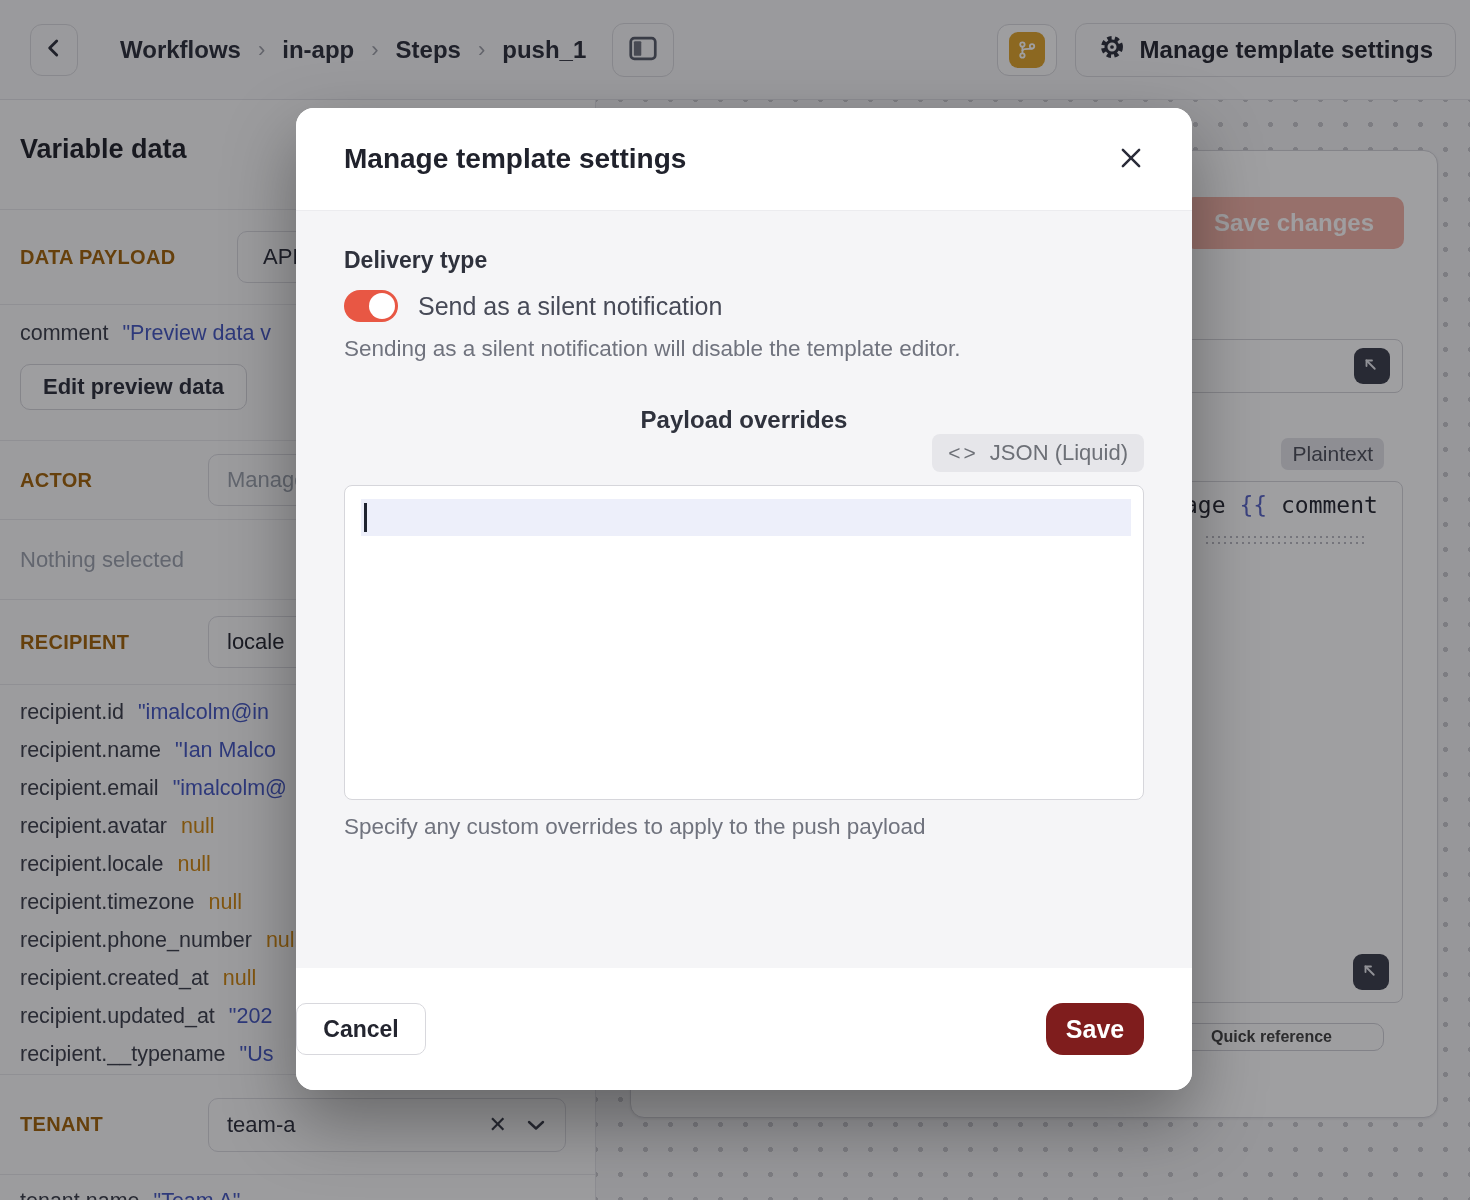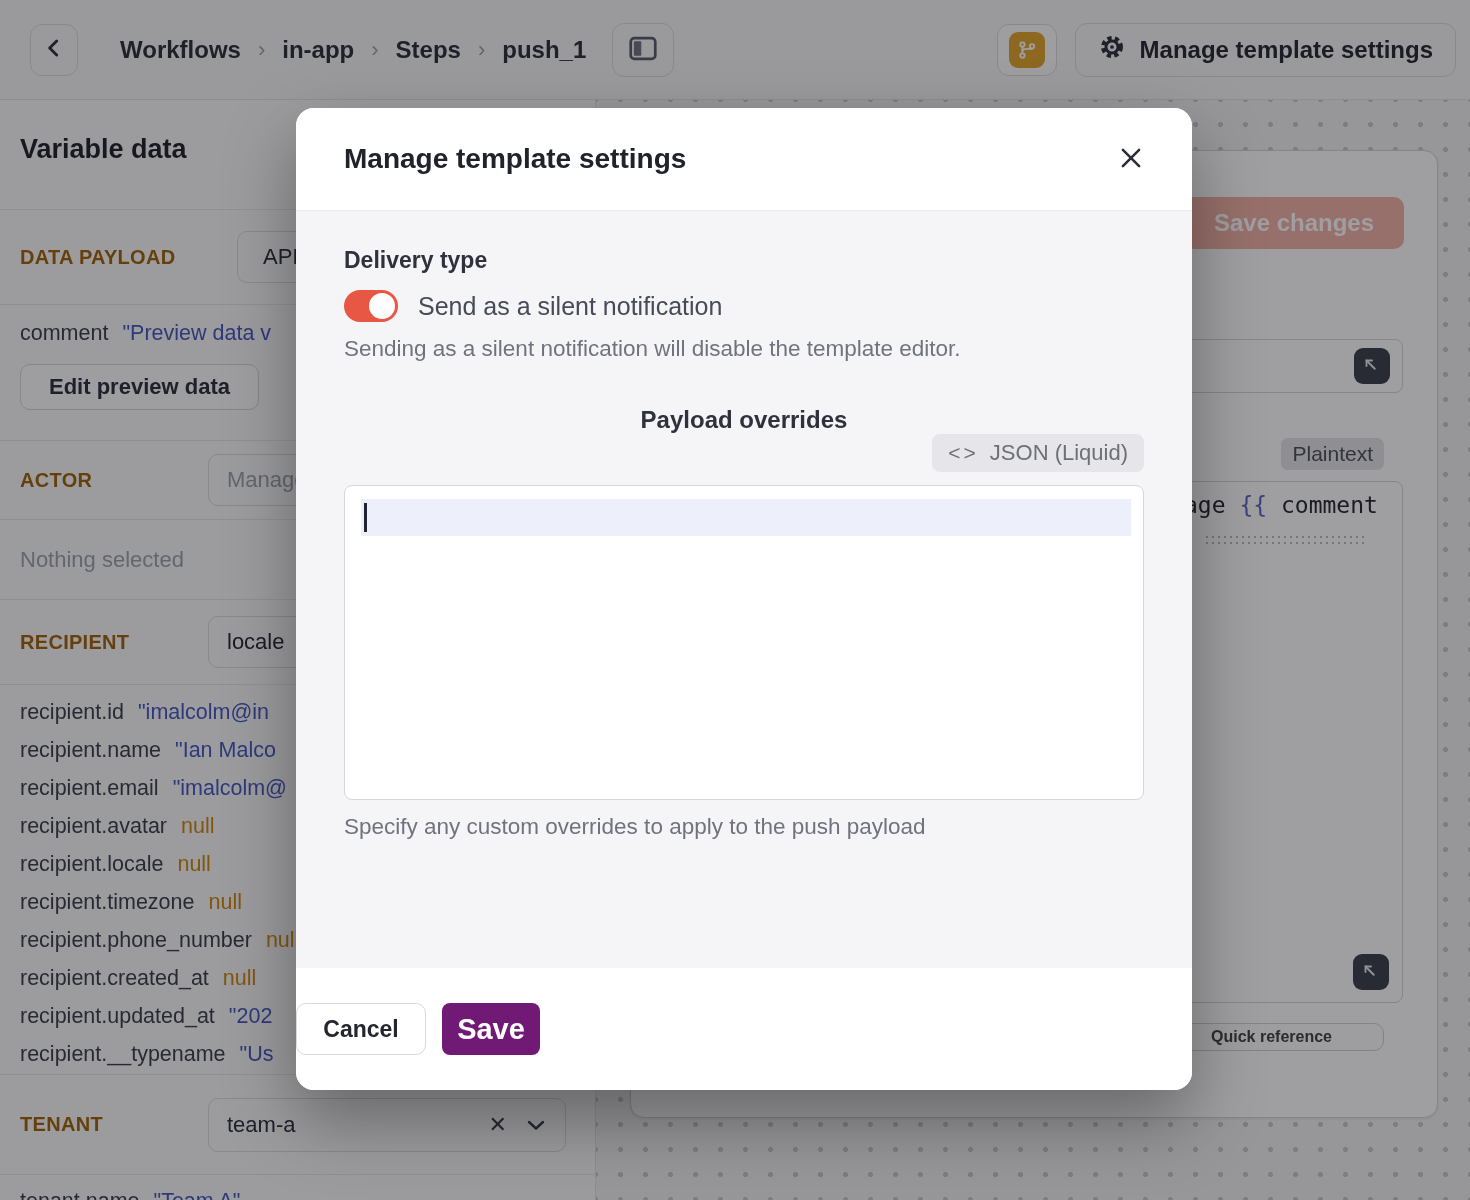--- a/index.html
+++ b/index.html
@@ -47,21 +47,21 @@
     position:absolute; left:237px; top:21px; width:220px; height:52px;
     border:1.5px solid #d9d9de; border-radius:10px; background:#fafafb;
     font-size:22px; color:#2b2d3a; display:flex; align-items:center; padding-left:25px;
   }
   .comment-block{ height:136px; padding:16px 20px 0; }
   .kv-line{ display:flex; align-items:baseline; gap:14px; font-size:21.5px; }
   .kv-key{ color:#3a3d49; }
   .val-string{ color:#4356c0; }
   .val-null{ color:#ce850e; }
   .edit-preview-btn{
-    margin-top:18px; height:46px; padding:0 28px;
+    margin-top:18px; height:46px; padding:0 22px;
     border:1.5px solid #d4d4d9; border-radius:10px; background:#fdfdfd;
     font-size:22px; font-weight:600; color:#2b2d3a;
   }
   .row-actor{ height:79px; display:flex; align-items:center; padding:0 20px; }
   .lp-input{
     position:absolute; left:208px; top:13px; width:310px; height:52px;
     border:1.5px solid #d9d9de; border-radius:10px; background:#fafafb;
     font-size:22px; padding:0 18px; display:flex; align-items:center;
   }
   .placeholder{ color:#9aa0ab; }
@@ -167,30 +167,30 @@
   .json-badge .code-glyph{ letter-spacing:3px; font-size:21px; }
   .modal-editor{
     margin-top:13px; height:315px; background:#fff;
     border:1.5px solid #d6d6db; border-radius:8px; position:relative;
   }
   .active-line{
     position:absolute; top:13px; left:16px; right:12px; height:37px; background:#edeffa;
   }
   .editor-cursor{ position:absolute; left:3px; top:4px; width:3px; height:29px; background:#1f2430; }
   .modal-footer{
-    height:122px; background:#fff; display:flex; align-items:center; justify-content:flex-start;
-    gap:16px; padding-right:36px;
+    height:122px; background:#fff; display:flex; align-items:center; justify-content:space-between;
+    gap:16px; padding-right:48px;
   }
   .cancel-btn{
     width:130px; height:52px; border:1.5px solid #d8d8dd; border-radius:10px; background:#fff;
     font-size:23px; font-weight:600; color:#23252f;
   }
   .save-btn{
-    width:98px; height:52px; border:none; border-radius:8px; background:#701a75;
-    font-size:29px; font-weight:600; color:#fff;
+    width:98px; height:52px; border:none; border-radius:17px; background:#7f1d1d;
+    font-size:25px; font-weight:600; color:#fff;
   }
 </style>
 </head>
 <body>
 
 <div class="navbar">
   <button class="icon-btn back-btn">
     <span>
       <svg width="26" height="26" viewBox="0 0 24 24" fill="none">
           <path d="M14.5 5.5 L8 12 L14.5 18.5" stroke="#2b2d3a" stroke-width="2.6" stroke-linecap="round" stroke-linejoin="round"></path>

